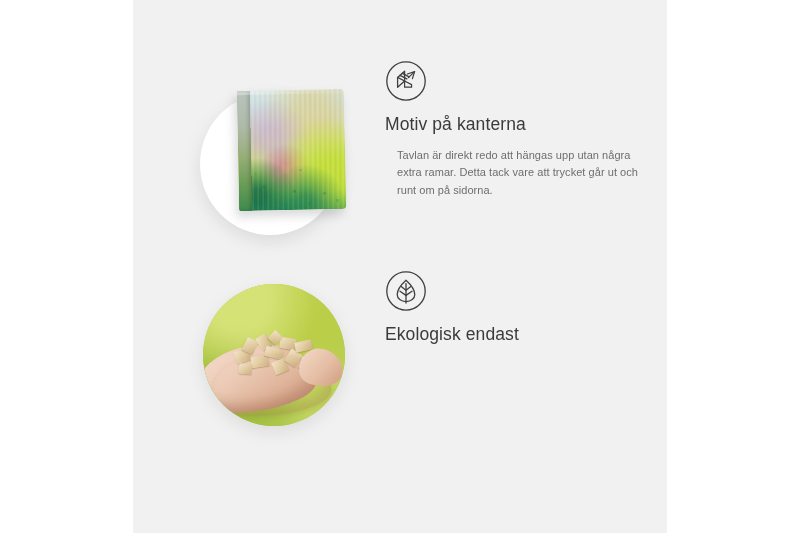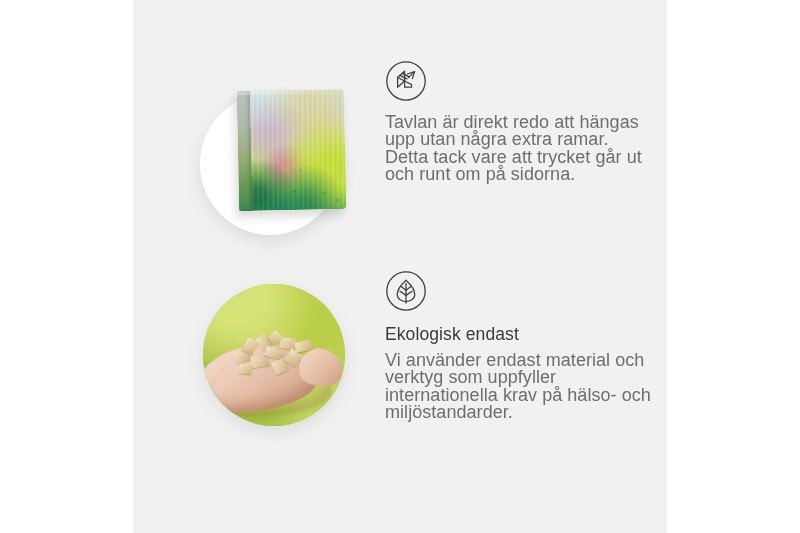--- a/index.html
+++ b/index.html
@@ -232,22 +232,22 @@
   }
   .feature-title {
     margin: 0 0 7px 0;
     font-size: 17.5px;
     font-weight: 500;
     line-height: 1.2;
     color: #3b3b3b;
     letter-spacing: 0.1px;
   }
   .feature-desc {
-    margin: 0;
-    font-size: 18px;
+    margin: 12px;
+    font-size: 11px;
     line-height: 17.4px;
     color: #6e6e6e;
     letter-spacing: 0.05px;
   }
 </style>
 </head>
 <body>
 
 <div id="page">
   <div id="content-panel">
@@ -271,20 +271,21 @@
           <g fill="none" stroke="#3f3f3f" stroke-width="1.3" stroke-linejoin="round" stroke-linecap="round">
             <path d="M12.6 17.4 L19.6 11.2 L19.6 21.0 L12.6 27.2 Z"></path>
             <path d="M12.6 17.4 L19.6 21.0"></path>
             <path d="M14.9 15.3 L21.9 18.9"></path>
             <path d="M17.2 13.3 L24.2 16.9"></path>
             <path d="M19.6 21.0 L26.6 24.6 L26.6 27.2 L19.6 27.2 Z" stroke-width="1.2"></path>
             <path d="M22.4 14.0 L29.6 11.6 L27.4 18.6" stroke-width="1.25"></path>
             <path d="M29.6 11.6 L23.4 17.6" stroke-width="1.25"></path>
           </g>
         </svg>
+        <h3 class="feature-title">Motiv på kanterna</h3>
         <p class="feature-desc">Tavlan är direkt redo att hängas upp utan några extra ramar. Detta tack vare att trycket går ut och runt om på sidorna.</p>
       </div>
     </div>
 
     <div class="feature-row" id="feature-row-eco">
 
       <div class="media">
         <div id="eco-photo-circle">
           <div id="eco-bokeh"></div>
           <div id="hand-back"></div>
@@ -314,18 +315,17 @@
             <path d="M21 10.2 C27.4 16.0 29.8 21.2 29.8 24.6 C29.8 28.6 25.9 31.6 21 31.6
                      C16.1 31.6 12.2 28.6 12.2 24.6 C12.2 21.2 14.6 16.0 21 10.2 Z"></path>
             <path d="M21 13.6 L21 33.0"></path>
             <path d="M21 20.2 L16.2 16.6"></path>
             <path d="M21 20.2 L25.8 16.6"></path>
             <path d="M21 25.4 L15.0 21.2"></path>
             <path d="M21 25.4 L27.0 21.2"></path>
           </g>
         </svg>
         <h3 class="feature-title">Ekologisk endast</h3>
-        <p class="feature-desc">Vi använder endast material och verktyg som uppfyller internationella krav på hälso- och miljöstandarder.</p>
       </div>
     </div>
 
   </div>
 </div>
 
 </body></html>

